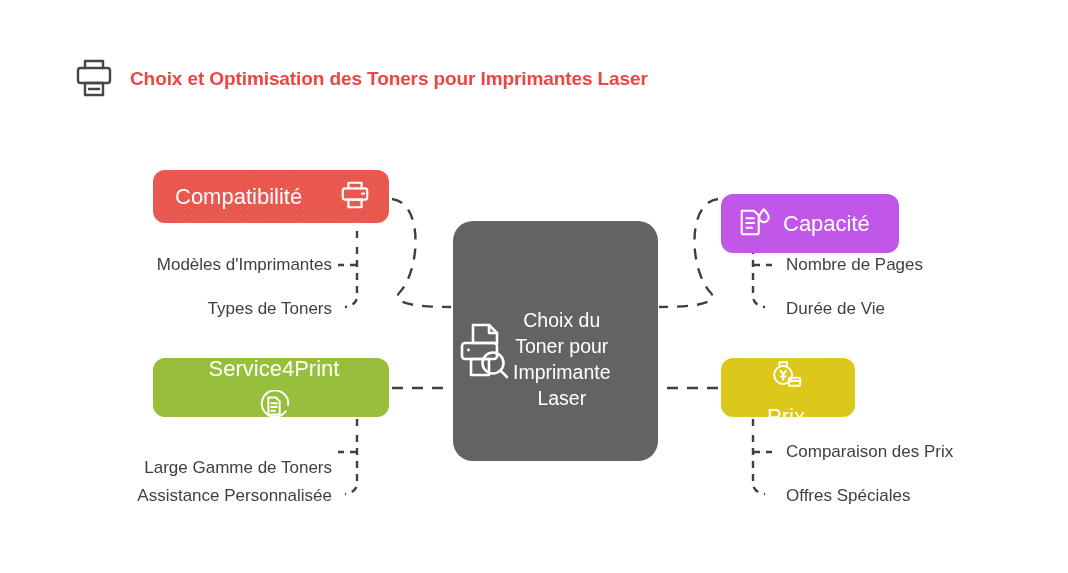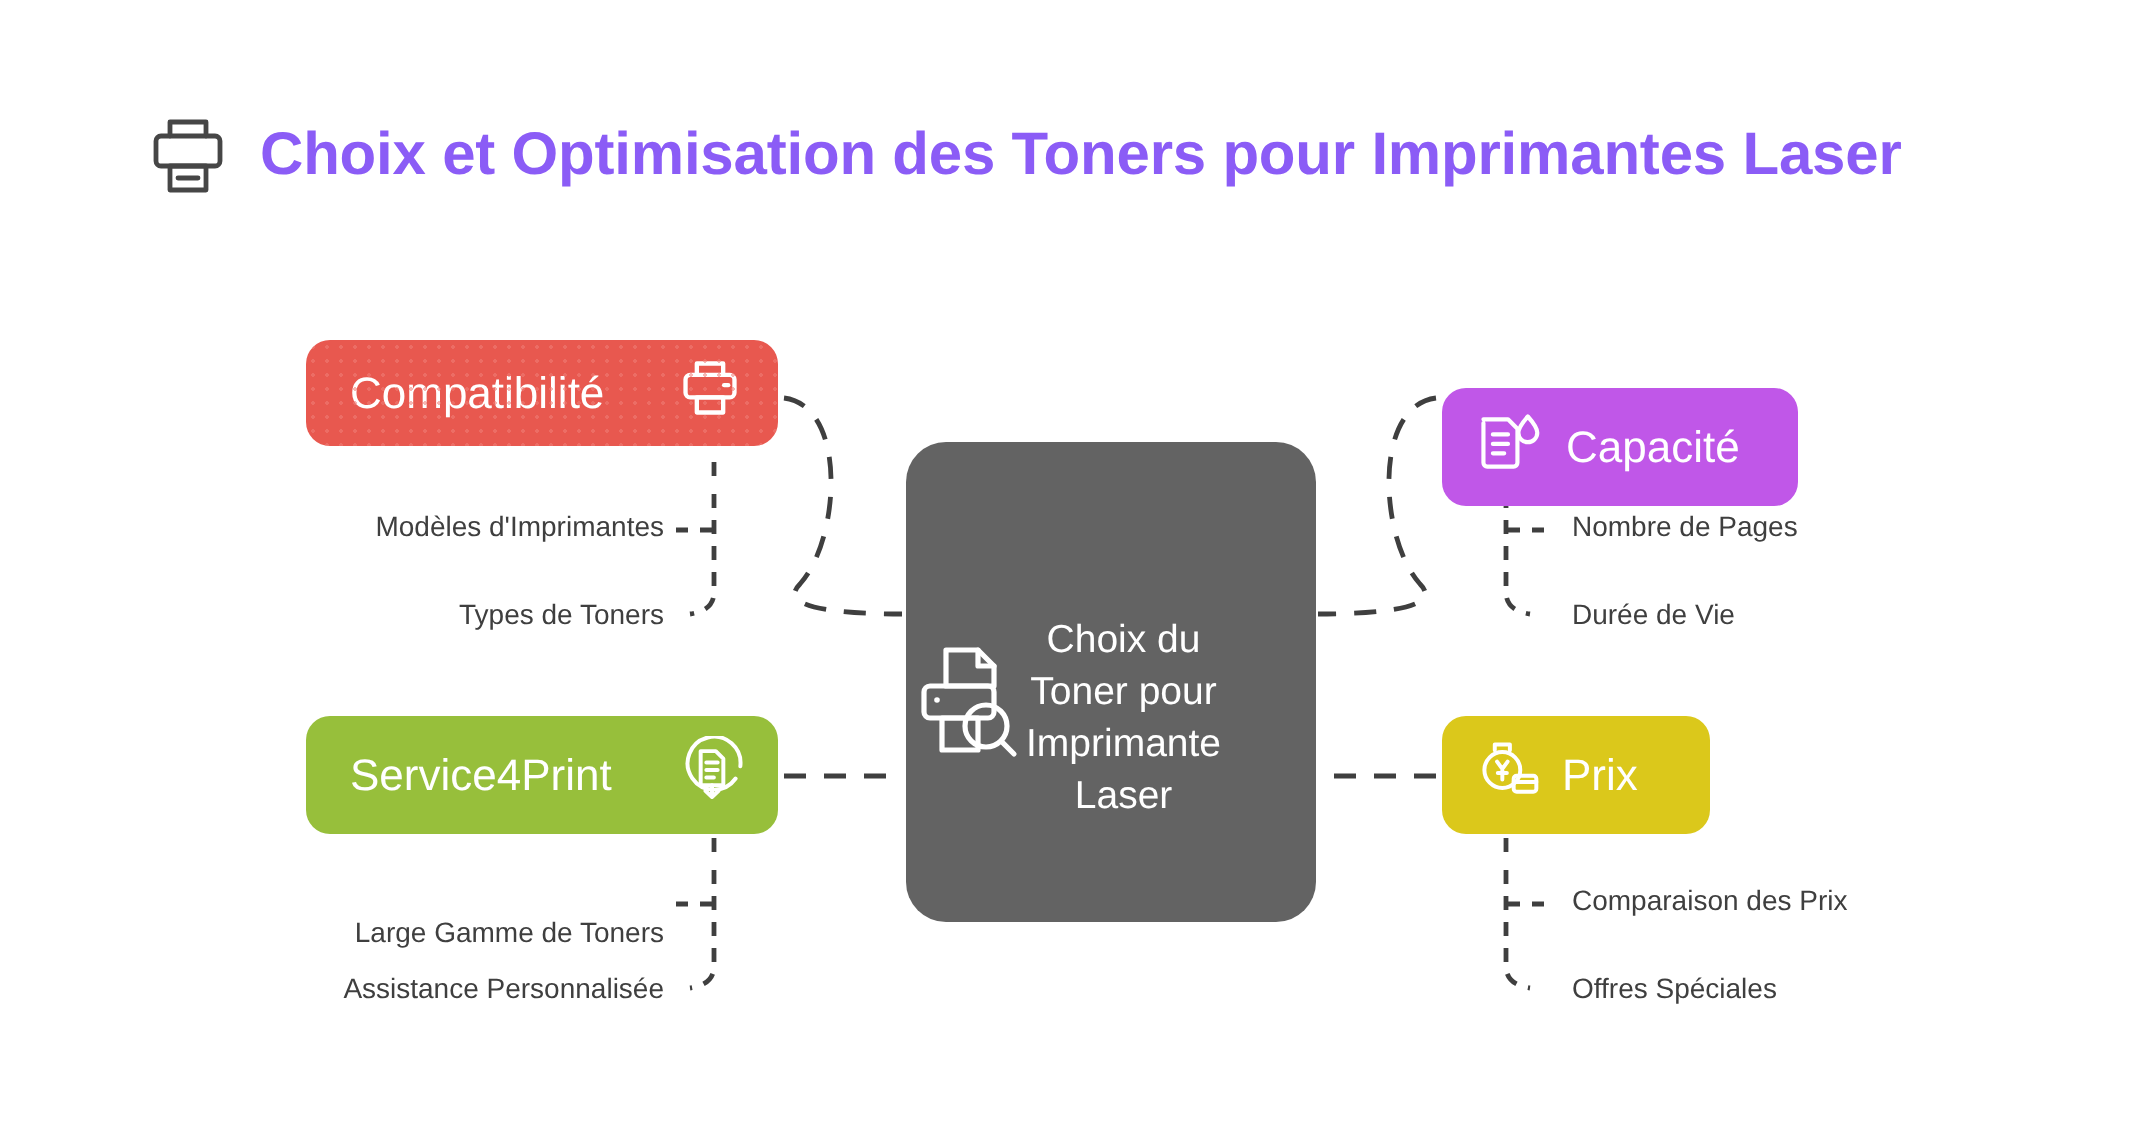--- a/index.html
+++ b/index.html
@@ -7,21 +7,21 @@
     width:1068px;height:573px;background:#ffffff;
     font-family:"Liberation Sans","DejaVu Sans",sans-serif;
     overflow:hidden;position:relative;
   }
   #canvas{position:absolute;left:0;top:0;width:1068px;height:573px;}
 
   
   .title-row{position:absolute;left:74px;top:57px;display:flex;align-items:center;gap:16px;}
   .title-icon{width:40px;height:42px;display:block;}
   .title-text{
-    font-size:30px;font-weight:bold;color:#8b5cf6;
+    font-size:19px;font-weight:bold;color:#ef4444;
     letter-spacing:-0.1px;white-space:nowrap;line-height:1;
   }
 
   
   #links{position:absolute;left:0;top:0;width:1068px;height:573px;pointer-events:none;}
 
   
   .node{
     position:absolute;border-radius:12px;display:flex;align-items:center;
     box-sizing:border-box;color:#ffffff;
@@ -39,43 +39,43 @@
     position:absolute;inset:0;border-radius:12px;
     background-image:radial-gradient(#f07f78 0.9px, transparent 1px);
     background-size:7px 7px;opacity:.55;pointer-events:none;
   }
   #node-capacite{
     left:721px;top:170px;width:178px;height:59px;background:#c057e8;
     padding:0 20px 0 16px;justify-content:flex-start;gap:12px;margin-top:24px;
   }
   #node-service4print{
     left:153px;top:358px;width:236px;height:59px;background:#97bf3b;
-    padding:0 16px 0 22px;justify-content:space-between;gap:10px;
+    padding:0 16px 0 22px;gap:10px;flex-direction:column;
   }
   #node-prix{
     left:721px;top:358px;width:134px;height:59px;background:#dbc81b;
-    padding:0 20px 0 16px;justify-content:flex-start;gap:10px;
+    padding:0 20px 0 16px;justify-content:flex-start;gap:10px;flex-direction:column;
   }
 
   
   #node-center{
     position:absolute;left:453px;top:221px;width:205px;height:240px;
     background:#636363;border-radius:20px;
     display:flex;flex-direction:row;align-items:center;justify-content:flex-start;
     padding-top:36px;box-sizing:border-box;
   }
   #node-center .cicon{display:block;margin-bottom:14px;}
   #node-center .ctext{
     color:#fff;font-size:19.5px;line-height:26px;text-align:center;
     white-space:pre-line;font-weight:400;
   }
 
   
   .sub{
-    position:absolute;font-size:14px;color:#3f3f3f;white-space:nowrap;
+    position:absolute;font-size:17px;color:#3f3f3f;white-space:nowrap;
     line-height:1;font-weight:400;
   }
   .sub.right-align{text-align:right;}
   .sub.left-align{text-align:left;}
 </style>
 </head>
 <body>
 
 <div id="canvas">
 

